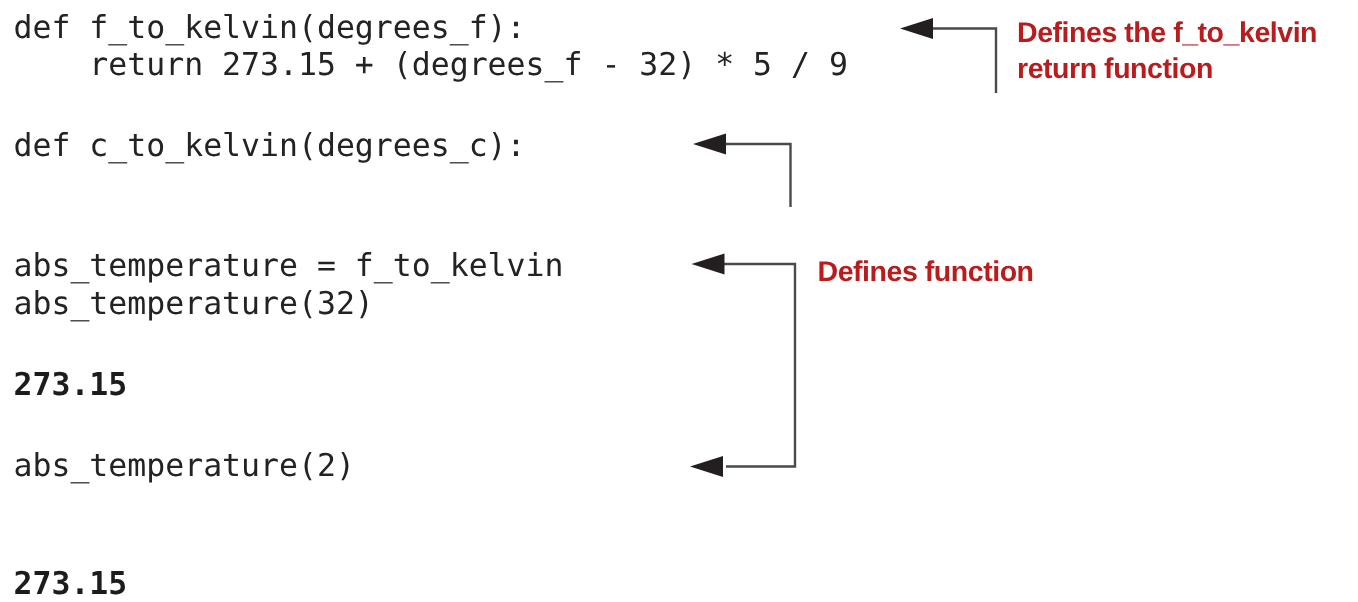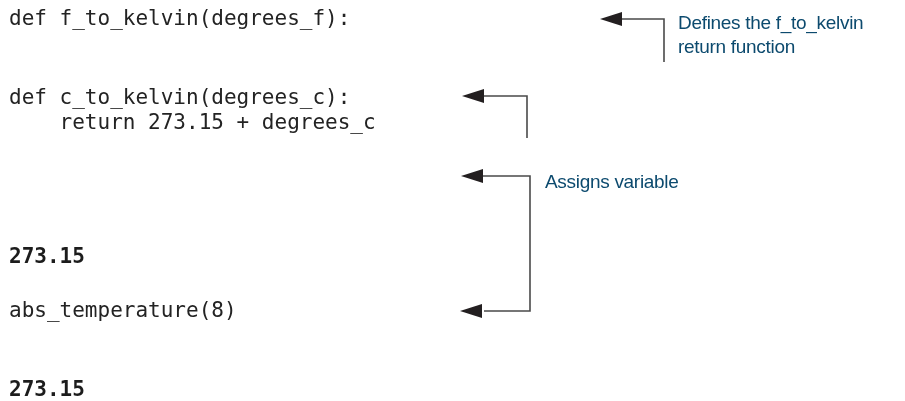--- a/index.html
+++ b/index.html
@@ -23,25 +23,25 @@
   .blk1 { left: 9px;  top: 6px;   }
   .blk2 { left: 9px;  top: 85px;  }
   .blk3 { left: 9px;  top: 165px; }
   .out1 { left: 9px;  top: 244px; }
   .blk4 { left: 9px;  top: 298px; }
   .out2 { left: 9px;  top: 377px; }
 
   .annotation { position: absolute; }
   .ann-line {
     font-family: "Liberation Sans", sans-serif;
-    font-weight: normal;
+    font-weight: bold;
     font-size: 19px;
     line-height: 24px;
     letter-spacing: -0.3px;
-    color: #0c4a6e;
+    color: #b91c1c;
     white-space: pre;
   }
   .ann1 { left: 678px; top: 11px;  }
   .ann2 { left: 543px; top: 88px;  }
   .ann3 { left: 545px; top: 170px; }
 
   .arrow-layer {
     position: absolute;
     left: 0; top: 0;
     width: 905px; height: 401px;
@@ -50,50 +50,54 @@
   .arrow-line { fill: none; stroke: #4a4a4a; stroke-width: 1.6; }
   .arrow-head { fill: #231f20; stroke: none; }
 </style>
 </head>
 <body>
 
 <div class="page">
 
   <div class="code-block blk1">
     <div class="code-line">def f_to_kelvin(degrees_f):</div>
+    <div class="code-line">    return 273.15 + (degrees_f - 32) * 5 / 9</div>
   </div>
 
   <div class="code-block blk2">
     <div class="code-line">def c_to_kelvin(degrees_c):</div>
-    <div class="code-line">    return 273.15 + degrees_c</div>
   </div>
 
+  <div class="code-block blk3">
+    <div class="code-line">abs_temperature = f_to_kelvin</div>
+    <div class="code-line">abs_temperature(32)</div>
+  </div>
 
   <div class="code-block output out1">
     <div class="code-line">273.15</div>
   </div>
 
   <div class="code-block blk4">
-    <div class="code-line">abs_temperature(8)</div>
+    <div class="code-line">abs_temperature(2)</div>
   </div>
 
   <div class="code-block output out2">
     <div class="code-line">273.15</div>
   </div>
 
   <div class="annotation ann1">
     <div class="ann-line">Defines the f_to_kelvin</div>
     <div class="ann-line">return function</div>
   </div>
 
   <div class="annotation ann2">
   </div>
 
   <div class="annotation ann3">
-    <div class="ann-line">Assigns variable</div>
+    <div class="ann-line">Defines function</div>
   </div>
 
   <svg class="arrow-layer" viewBox="0 0 905 401" xmlns="http://www.w3.org/2000/svg">
     <g>
       <path class="arrow-line" d="M621,19 H664 V62"></path>
       <polygon class="arrow-head" points="600,19 622,12 622,26"></polygon>
     </g>
     <g>
       <path class="arrow-line" d="M483,96 H527 V138"></path>
       <polygon class="arrow-head" points="462,96 484,89 484,103"></polygon>

